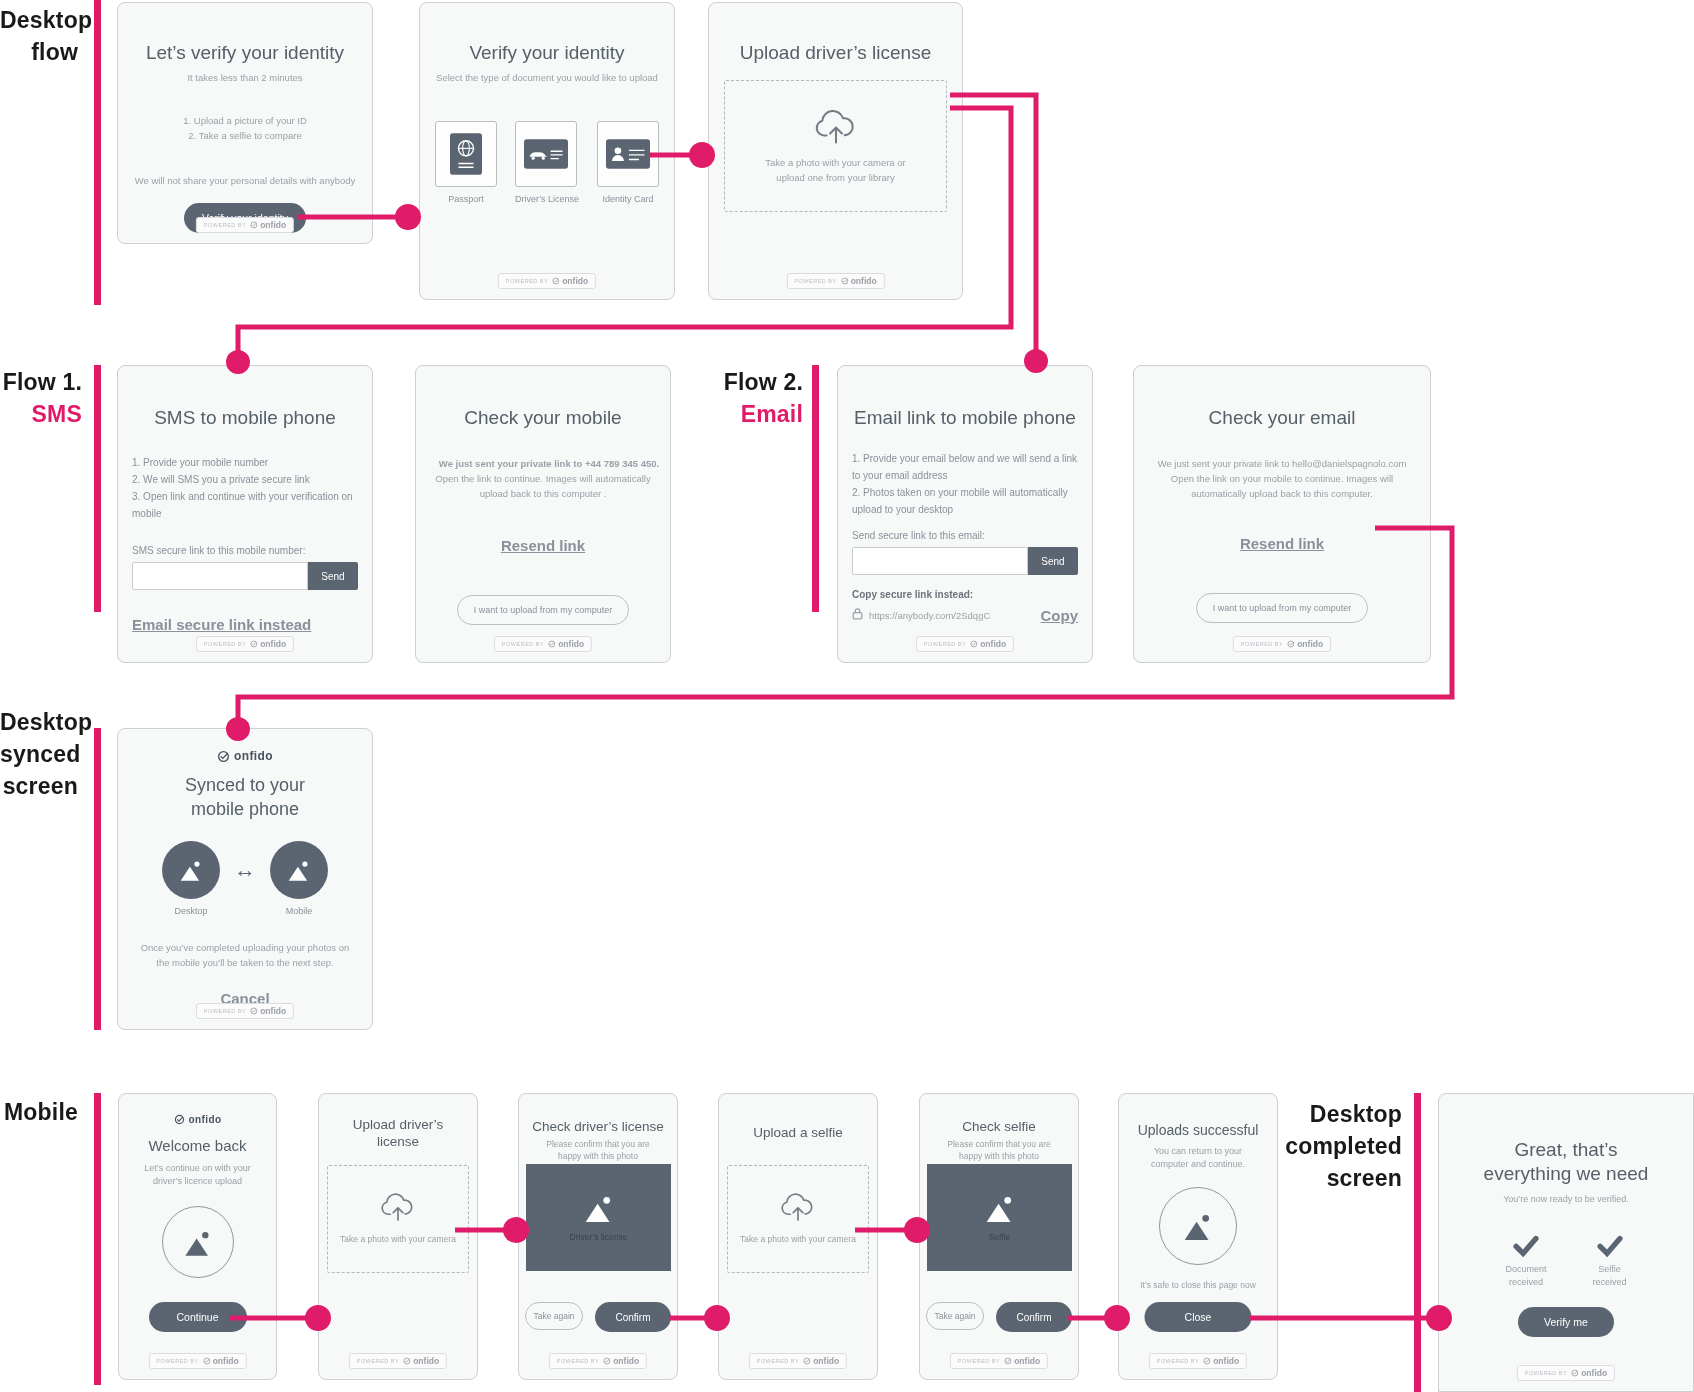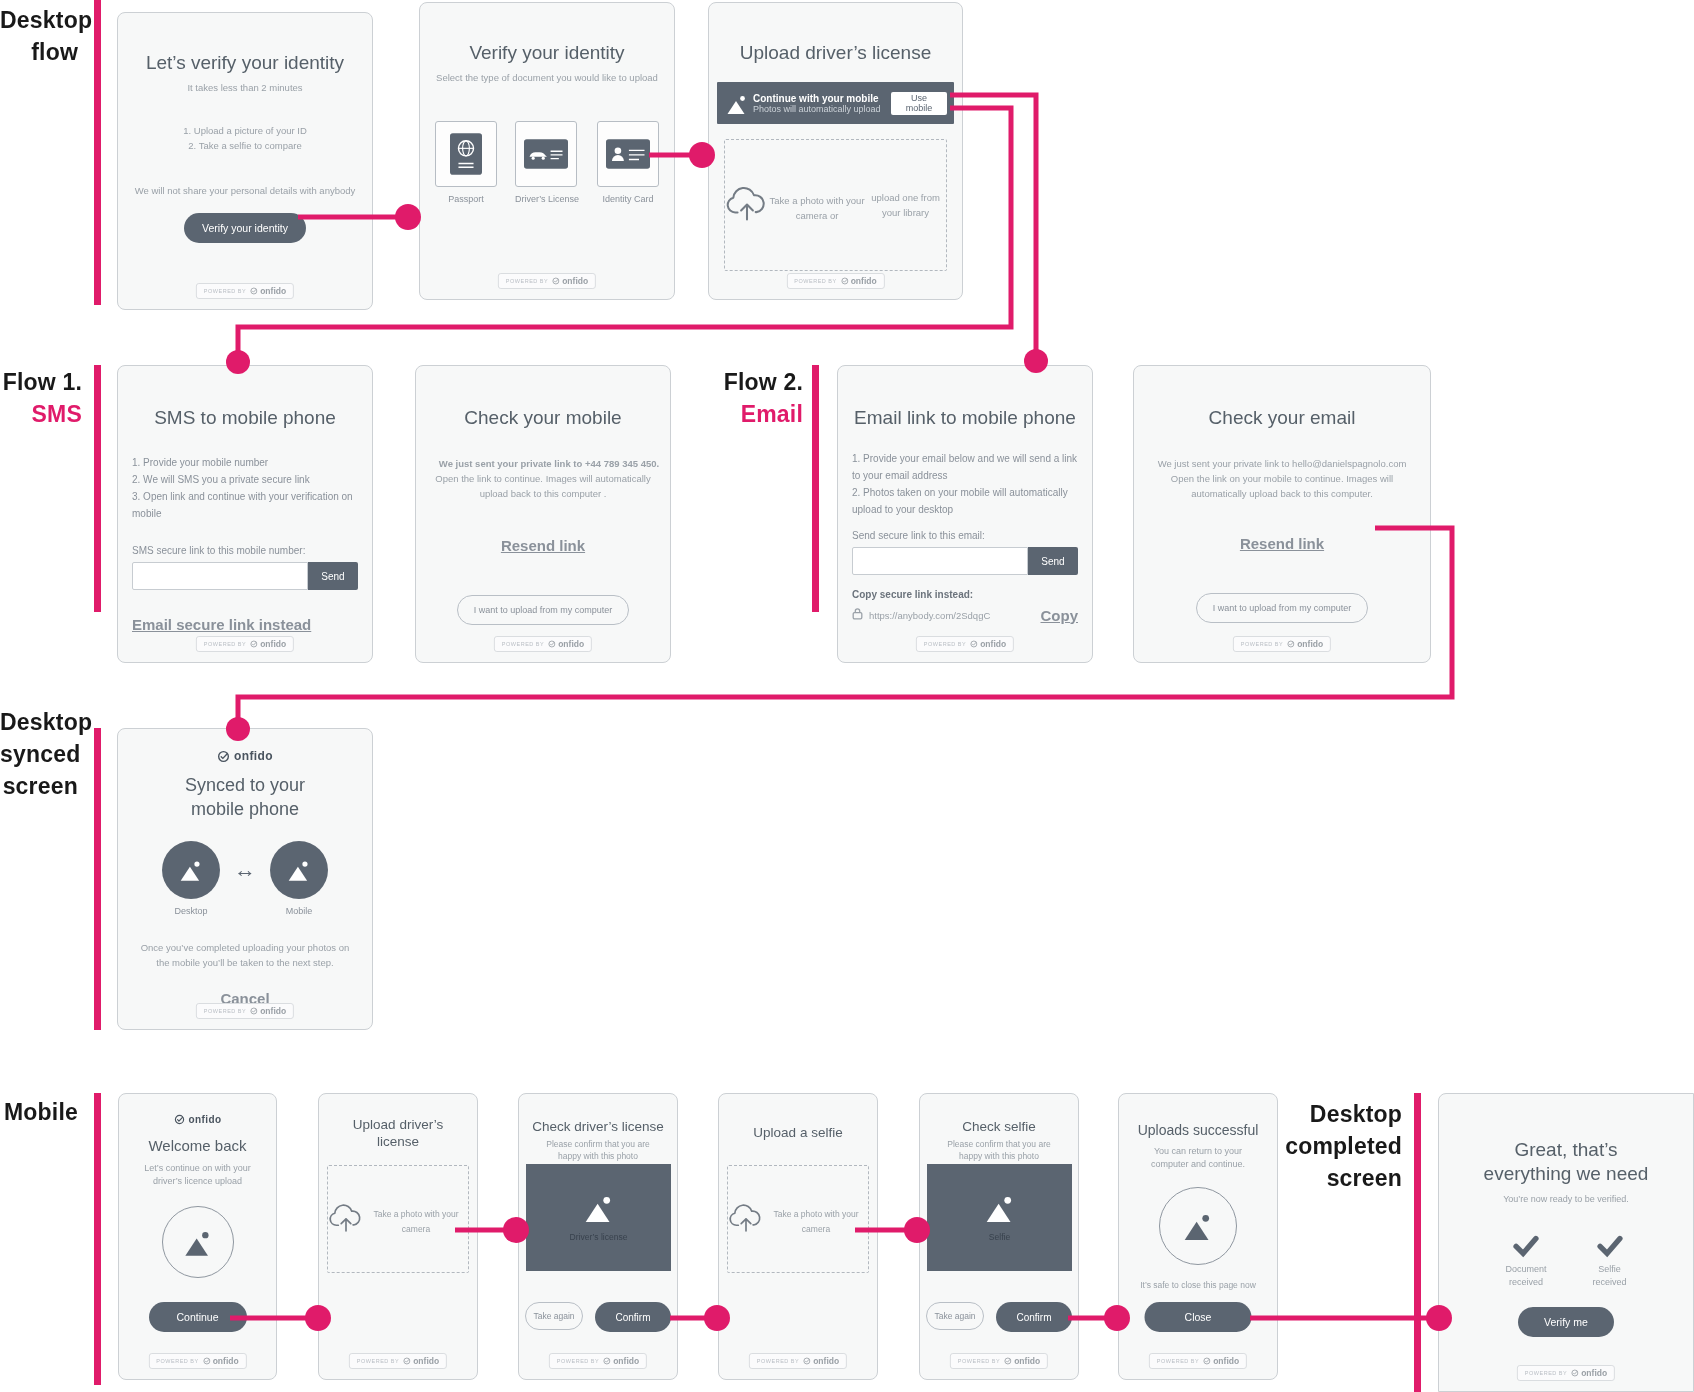--- a/index.html
+++ b/index.html
@@ -15,21 +15,21 @@
         border-radius:8px;box-sizing:border-box;text-align:center;}
   .dtitle{font-size:19px;font-weight:400;color:#566069;line-height:24px;}
   .mtitle{font-size:13.5px;color:#566069;line-height:17px;}
   .body-t{font-size:9.5px;color:#9aa1a8;line-height:15px;}
   .steps{font-size:10px;color:#8a919a;line-height:17px;text-align:left;}
   .linku{font-size:15px;color:#8a919a;text-decoration:underline;cursor:pointer;font-weight:bold;}
   .pill{background:#5b6571;color:#fff;border:none;border-radius:999px;
         font-size:10.5px;font-family:inherit;cursor:pointer;}
   .opill{background:transparent;color:#8a919a;border:1px solid #b9bfc6;border-radius:999px;
         font-size:9px;font-family:inherit;cursor:pointer;}
-  .dashzone{border:1px dashed #b2b8bf;border-radius:2px;display:flex;flex-direction:row;
+  .dashzone{border:1px dashed #b2b8bf;border-radius:2px;display:flex;flex-direction:column;
         align-items:center;justify-content:center;color:#747c85;}
   .darkbox{background:#5b6571;display:flex;flex-direction:column;align-items:center;justify-content:center;}
   .sendrow{display:flex;margin:6px 14px 0 14px;}
   .sendrow input{flex:1;height:28px;border:1px solid #c7ccd1;border-radius:2px 0 0 2px;
         background:#fff;box-sizing:border-box;font-size:10px;padding:0 6px;min-width:0;}
   .sendbtn{width:50px;height:28px;background:#5b6571;color:#fff;border:none;border-radius:0 2px 2px 0;
         font-size:10px;font-family:inherit;cursor:pointer;}
   .inlabel{font-size:10px;color:#8a919a;text-align:left;margin:0 14px;}
   
   .pb{position:absolute;bottom:10px;left:50%;transform:translateX(-50%);
@@ -114,21 +114,21 @@
 </div>
 <div class="flabel" style="left:0;top:1096px;width:78px;">
   <div>Mobile</div>
 </div>
 <div class="flabel" style="left:1280px;top:1098px;width:122px;">
   <div>Desktop</div>
   <div>completed</div>
   <div>screen</div>
 </div>
 
-<div class="card" style="left:117px;top:12px;width:256px;height:298px;">
+<div class="card" style="left:117px;top:2px;width:256px;height:242px;">
   <div class="dtitle" style="margin-top:38px;">Let’s verify your identity</div>
   <div class="body-t" style="margin-top:5px;">It takes less than 2 minutes</div>
   <div class="body-t" style="margin-top:28px;">1. Upload a picture of your ID</div>
   <div class="body-t">2. Take a selfie to compare</div>
   <div class="body-t" style="margin-top:30px;">We will not share your personal details with anybody</div>
   <button class="pill" style="margin-top:15px;width:122px;height:30px;">Verify your identity</button>
   <div class="pb">
     <span class="pbt">powered by</span>
     <span class="pbl">
         <svg width="8" height="8">
@@ -174,30 +174,20 @@
         <svg width="8" height="8">
           <use href="#i-logo"></use>
         </svg>
         <span class="pbn">onfido</span>
       </span>
   </div>
 </div>
 
 <div class="card" style="left:708px;top:2px;width:255px;height:298px;">
   <div class="dtitle" style="margin-top:38px;">Upload driver’s license</div>
-  <div class="darkbox" style="flex-direction:row;margin:17px 8px 0 8px;height:42px;border-radius:1px;justify-content:flex-start;">
-    <span style="color:#fff;margin:6px 4px 0 8px;"><svg width="24" height="20">
-          <use href="#i-img"></use>
-        </svg></span>
-    <span style="text-align:left;flex:1;">
-      <div style="color:#fff;font-size:10px;font-weight:700;">Continue with your mobile</div>
-      <div style="color:#ccd2d8;font-size:9px;">Photos will automatically upload</div>
-    </span>
-    <button style="background:#fff;color:#5b6571;border:none;border-radius:2px;width:56px;height:23px;font-size:9px;font-family:inherit;margin-right:7px;cursor:pointer;">Use mobile</button>
-  </div>
   <div class="dashzone" style="margin:15px 15px 0 15px;height:130px;">
     <span><svg width="44" height="38" viewBox="0 0 56 48">
           <use href="#i-cloud"></use>
         </svg></span>
     <div class="body-t" style="margin-top:6px;">Take a photo with your camera or</div>
     <div class="body-t">upload one from your library</div>
   </div>
   <div class="pb">
     <span class="pbt">powered by</span>
     <span class="pbl">

